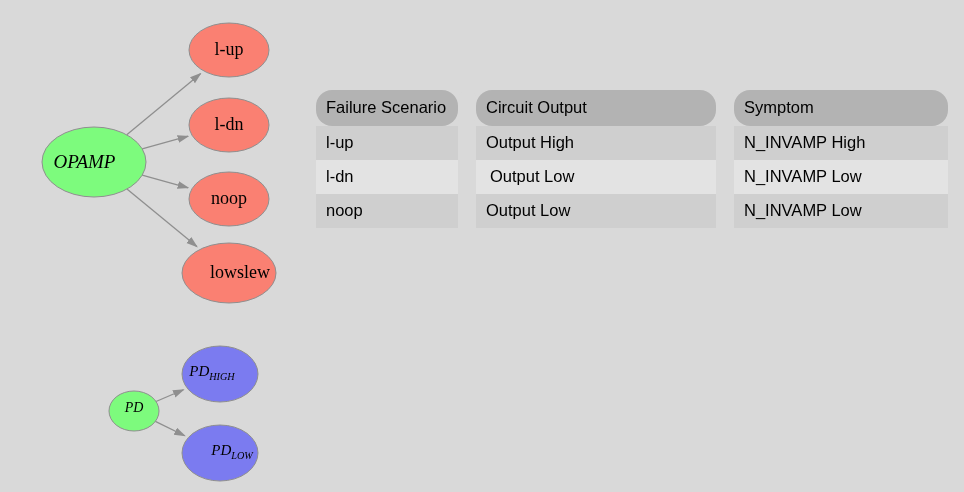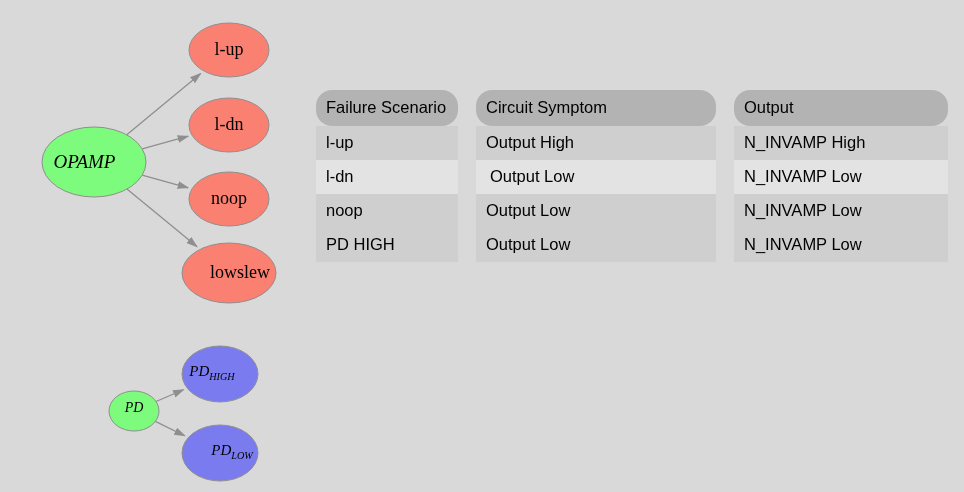--- a/index.html
+++ b/index.html
@@ -127,23 +127,23 @@
       <col class="c1">
         <col class="gap">
         <col class="c2">
         <col class="gap">
         <col class="c3">
     </colgroup>
     <thead>
       <tr>
         <th>Failure Scenario</th>
         <th class="gapcell"></th>
-        <th>Circuit Symptom</th>
+        <th>Circuit Output</th>
         <th class="gapcell"></th>
-        <th>Output</th>
+        <th>Symptom</th>
       </tr>
     </thead>
     <tbody id="table-body">
         <tr class="odd">
           <td>l-up</td>
           <td class="gapcell"></td>
           <td>Output High</td>
           <td class="gapcell"></td>
           <td>N_INVAMP High</td>
         </tr>
@@ -154,23 +154,16 @@
           <td class="gapcell"></td>
           <td>N_INVAMP Low</td>
         </tr>
         <tr class="odd">
           <td>noop</td>
           <td class="gapcell"></td>
           <td>Output Low</td>
           <td class="gapcell"></td>
           <td>N_INVAMP Low</td>
         </tr>
-        <tr class="odd">
-          <td>PD HIGH</td>
-          <td class="gapcell"></td>
-          <td>Output Low</td>
-          <td class="gapcell"></td>
-          <td>N_INVAMP Low</td>
-        </tr>
       </tbody>
   </table>
 
 </div>
 
 </body></html>

